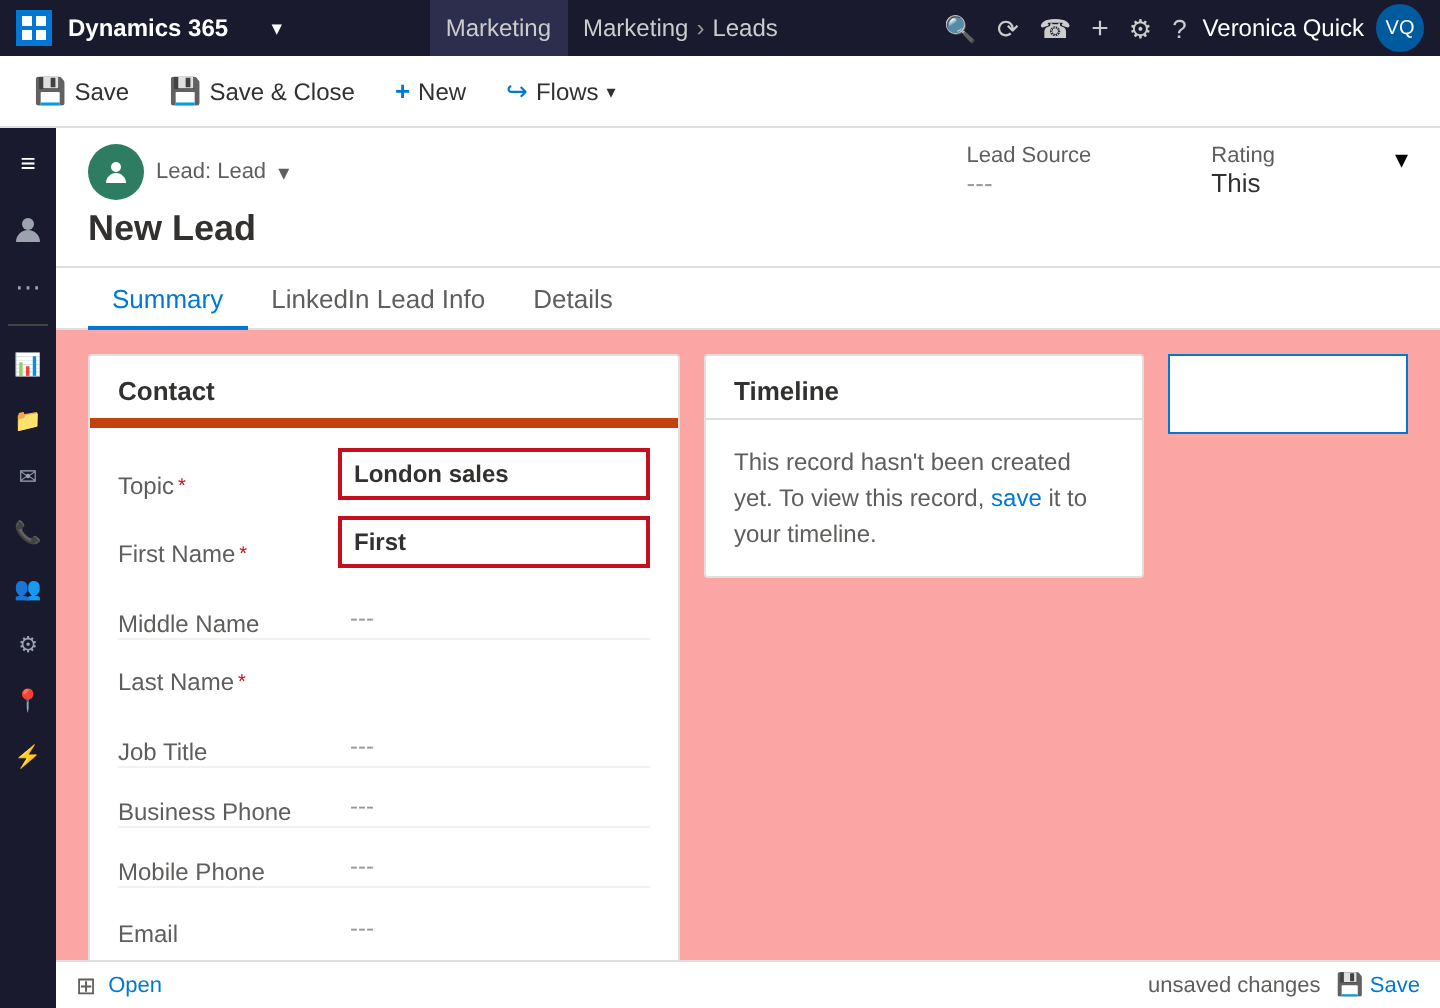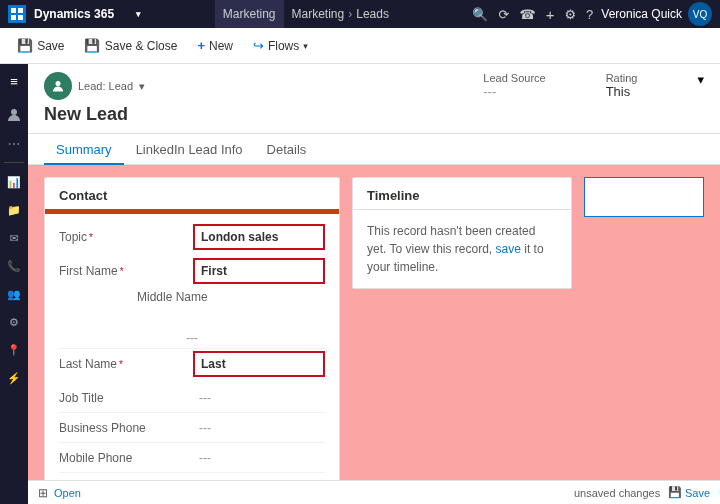--- a/index.html
+++ b/index.html
@@ -160,24 +160,23 @@
       font-weight: 600;
       color: #323130;
       padding: 10px 4px 6px 14px;
       border-bottom: 5px solid #c2410c;
     }
     .section-body { padding: 8px 14px; }
 
     
     .form-row {
       display: flex;
-      align-items: center;
+      align-items: flex-end;
       min-height: 30px;
       border-bottom: 1px solid #f3f2f1;
-      gap: 24px;
     }
     .form-row:last-child { border-bottom: none; }
     .field-label {
       width: 110px;
       font-size: 12px;
       color: #605e5c;
       flex-shrink: 0;
       display: flex;
       align-items: center;
       gap: 2px;
@@ -386,32 +385,29 @@
 
             <div class="form-row" style="border:none;padding:2px 0;margin-top:4px;">
               <span class="field-label">
                 First Name <span class="field-required">*</span>
               </span>
               <div style="flex:1;border:2px solid #c50f1f;background:white;">
                 <input class="field-input" value="First" readonly="" style="font-weight: 700;">
               </div>
             </div>
 
-            <div class="form-row" style="margin-top:4px;flex-direction:column;">
+            <div class="form-row" style="margin-top:4px;">
               <span class="field-label">Middle Name</span>
               <div class="field-value">---</div>
             </div>
 
             <div class="form-row" style="border:none;padding:2px 0;">
               <span class="field-label">
                 Last Name <span class="field-required">*</span>
               </span>
-              <div style="flex:1;border:2px solid #c50f1f;background:white;">
-                <input class="field-input" value="Last" readonly="" style="font-weight: 700;">
-              </div>
             </div>
 
             <div class="form-row" style="margin-top:4px;">
               <span class="field-label">Job Title</span>
               <div class="field-value">---</div>
             </div>
 
             <div class="form-row">
               <span class="field-label">Business Phone</span>
               <div class="field-value">---</div>

